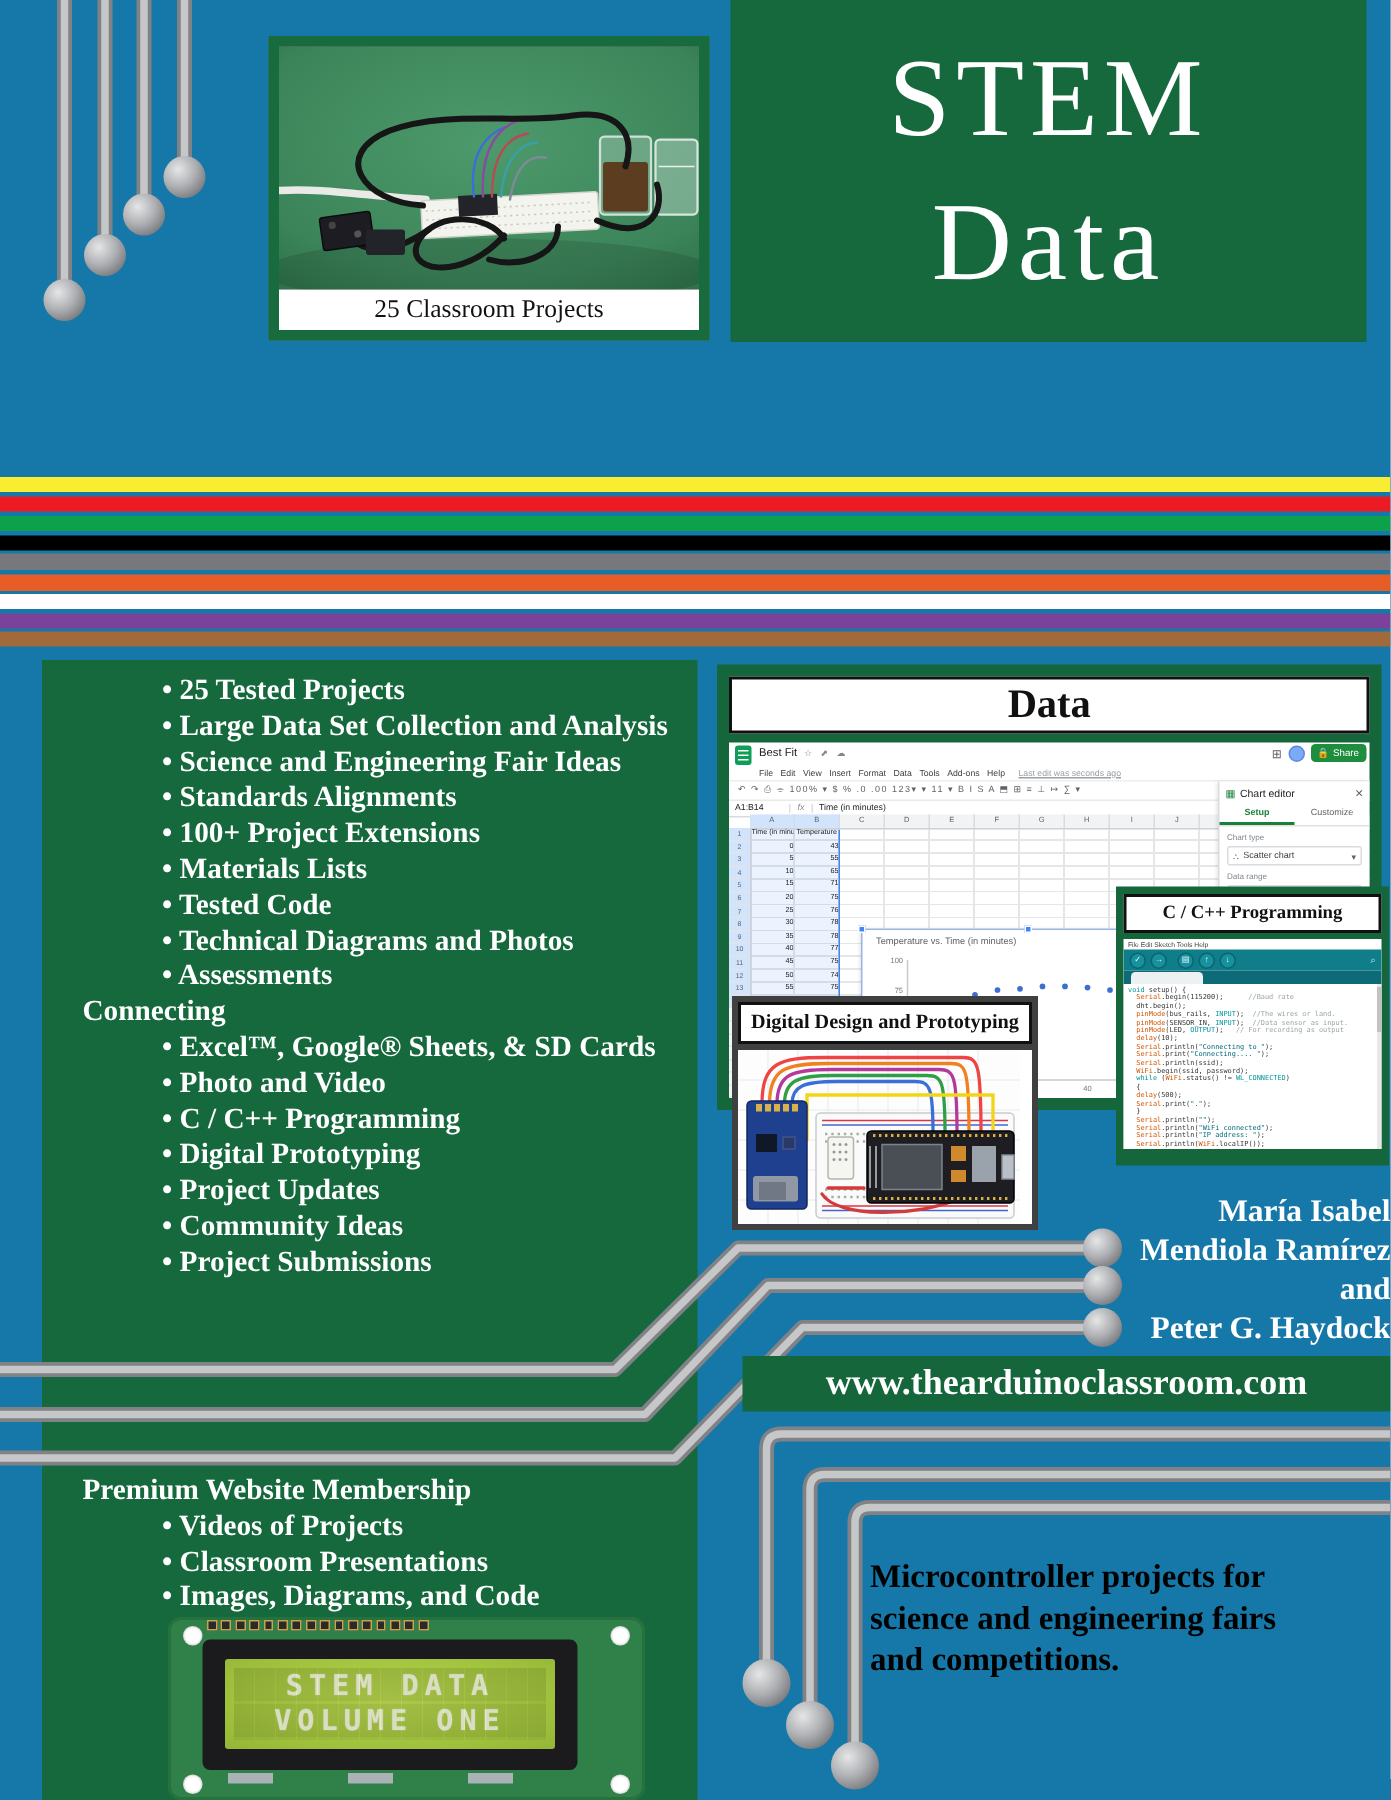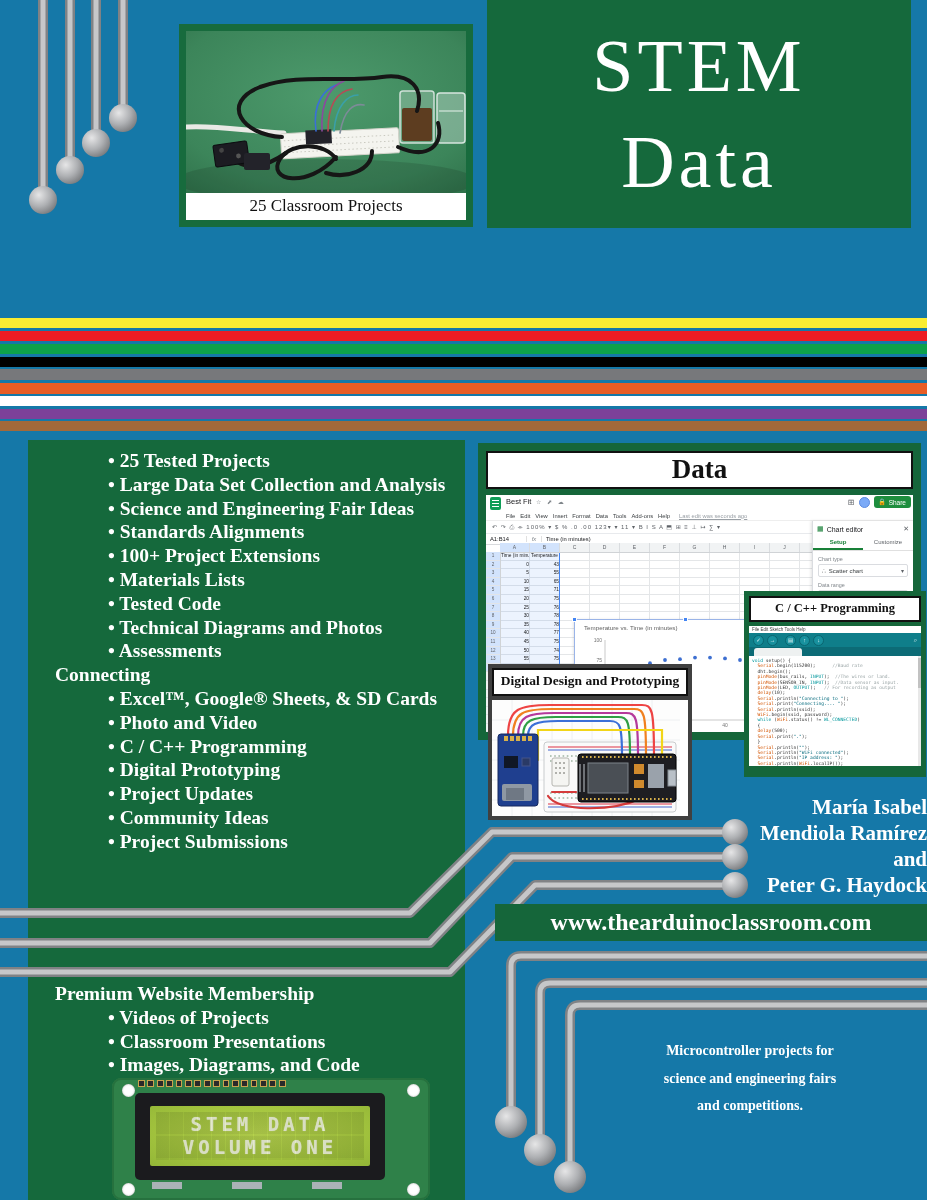--- a/index.html
+++ b/index.html
@@ -108,21 +108,21 @@
   .ide-scroll::after{content:"";position:absolute;top:2px;left:0;width:3px;height:30px;background:#c2c2c2;}
 
   
   .proto-panel{left:488px;top:664px;width:196px;height:148px;background:#404040;padding:4px;z-index:5;}
   .proto-panel .panel-title{height:24px;line-height:22px;font-size:13.5px;margin-bottom:4px;white-space:nowrap;}
   .proto-canvas{background:#fff;height:116px;}
 
   
   .authors{left:737px;top:794px;width:190px;text-align:right;color:#fff;font-weight:bold;font-size:21px;line-height:26px;z-index:3;}
   .www-bar{left:495px;top:904px;width:432px;height:37px;background:#15663a;color:#fff;font-weight:bold;font-size:24px;line-height:37px;text-align:center;z-index:3;}
-  .tagline{left:580px;top:1037px;width:340px;text-align:center;color:#ffffff;font-weight:bold;font-size:14px;line-height:27.5px;z-index:3;}
+  .tagline{left:580px;top:1037px;width:340px;text-align:left;color:#000000;font-weight:bold;font-size:22px;line-height:27.5px;z-index:3;}
 
   
   .lcd{left:112px;top:1078px;width:318px;height:122px;background:#2f8149;border-radius:9px;z-index:4;box-shadow:inset 0 0 0 2px #26713e;}
   .lcd-hole{position:absolute;width:13px;height:13px;border-radius:50%;background:#fff;box-shadow:inset 0 0 2px rgba(0,0,0,.35);}
   .lcd-pins{position:absolute;left:26px;top:2px;width:150px;height:7px;display:flex;gap:2.6px;}
   .lcd-pins i{width:6.8px;height:7px;background:#2a2a2a;border:1.4px solid #c8a44e;box-sizing:border-box;}
   .lcd-bezel{position:absolute;left:23px;top:15px;width:250px;height:87px;background:#1b1b1e;border-radius:5px;}
   .lcd-screen{position:absolute;left:15px;top:13px;width:220px;height:60px;border-radius:2px;
     background:radial-gradient(ellipse at 50% 45%,#b7d44e 0%,#a3c43e 60%,#93b637 100%);
     background-color:#a3c43e;

